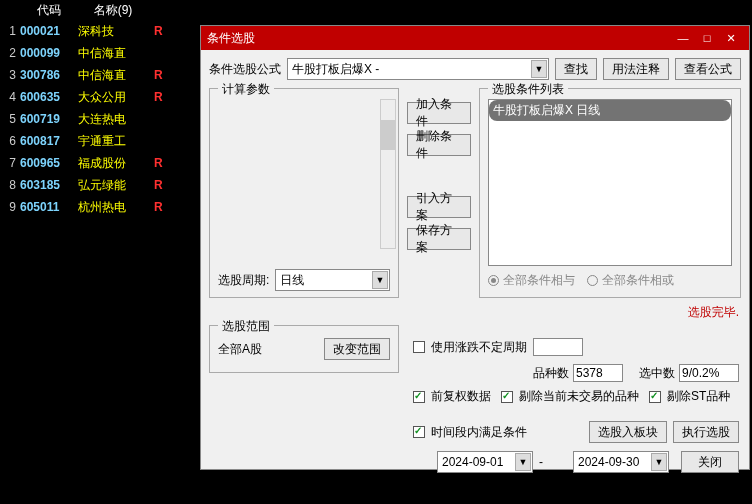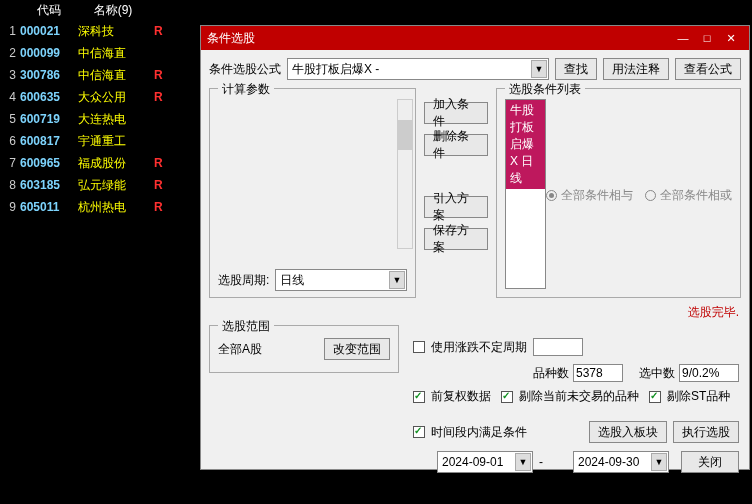--- a/index.html
+++ b/index.html
@@ -26,33 +26,33 @@
 .dlg-body { padding: 8px; height: calc(100% - 24px); position: relative; }
 
 .row-formula { display: flex; align-items: center; gap: 6px; margin-bottom: 8px; }
 .combo { height: 22px; border: 1px solid #888; background: #fff; display: flex; align-items: center; padding: 0 4px; position: relative; }
 .combo .dd { position: absolute; right: 1px; top: 1px; width: 16px; height: 18px; background: #ddd; border: 1px solid #aaa; display: flex; align-items: center; justify-content: center; font-size: 9px; }
 .btn { height: 22px; padding: 0 8px; background: #e8e8e8; border: 1px solid #888; cursor: pointer; display: inline-flex; align-items: center; justify-content: center; }
 
 .mid { display: flex; gap: 8px; }
 .fieldset { border: 1px solid #aaa; padding: 6px 8px 8px 8px; position: relative; }
 .fieldset .legend { position: absolute; top: -8px; left: 8px; background: #f0f0f0; padding: 0 4px; font-size: 12px; }
-.fs-params { width: 207px; height: 210px; padding-left: 24px; }
+.fs-params { width: 190px; height: 210px; padding-left: 24px; }
 .fs-params .txt { color: #444; padding-top: 6px; }
 .fs-params .period-row { position: absolute; bottom: 6px; left: 8px; right: 8px; display: flex; align-items: center; gap: 6px; }
 .scrollbar-v { position: absolute; right: 2px; top: 10px; width: 16px; height: 150px; background: #eee; border: 1px solid #ccc; }
 .scrollbar-v .thumb { width: 14px; height: 30px; background: #ccc; margin-top: 20px; }
 
 .col-btns { display: flex; flex-direction: column; gap: 10px; width: 64px; padding-top: 14px; }
 .col-btns .gap { height: 20px; }
 
 .fs-cond { flex: 1; height: 210px; display: flex; flex-direction: column; }
 .listbox { flex: 1; background: #fff; border: 1px solid #888; margin-top: 4px; overflow: hidden; }
 .list-item { padding: 2px 4px; }
-.list-item.sel { background: #be185d; color: #fff; }
+.list-item.sel { background: #737373; color: #fff; border-radius: 8px; }
 .radio-row { display: flex; gap: 12px; padding-top: 6px; color: #888; }
 .radio { display: flex; align-items: center; gap: 4px; }
 .radio .circ { width: 11px; height: 11px; border: 1px solid #888; border-radius: 50%; display: inline-flex; align-items: center; justify-content: center; }
 .radio .dot { width: 5px; height: 5px; background: #888; border-radius: 50%; }
 
 .status-line { text-align: right; color: #c00000; padding: 6px 2px 4px 0; }
 
 .fs-scope { width: 190px; height: 48px; }
 .fs-scope .row { display: flex; align-items: center; justify-content: space-between; padding-top: 6px; }
 
@@ -173,21 +173,21 @@
 
       <div class="col-btns">
         <div class="btn">加入条件</div>
         <div class="btn">删除条件</div>
         <div class="gap"></div>
         <div class="btn">引入方案</div>
         <div class="btn">保存方案</div>
       </div>
 
       <div class="fs-cond">
-        <div class="fieldset" style="flex:1;display:flex;flex-direction:row">
+        <div class="fieldset" style="flex:1;display:flex;flex-direction:column">
           <span class="legend">选股条件列表</span>
           <div class="listbox">
             <div class="list-item sel">牛股打板启爆X  日线</div>
           </div>
           <div class="radio-row">
             <label class="radio">
                 <span class="circ">
                   <span class="dot"></span>
                 </span>
                 <span>全部条件相与</span>

